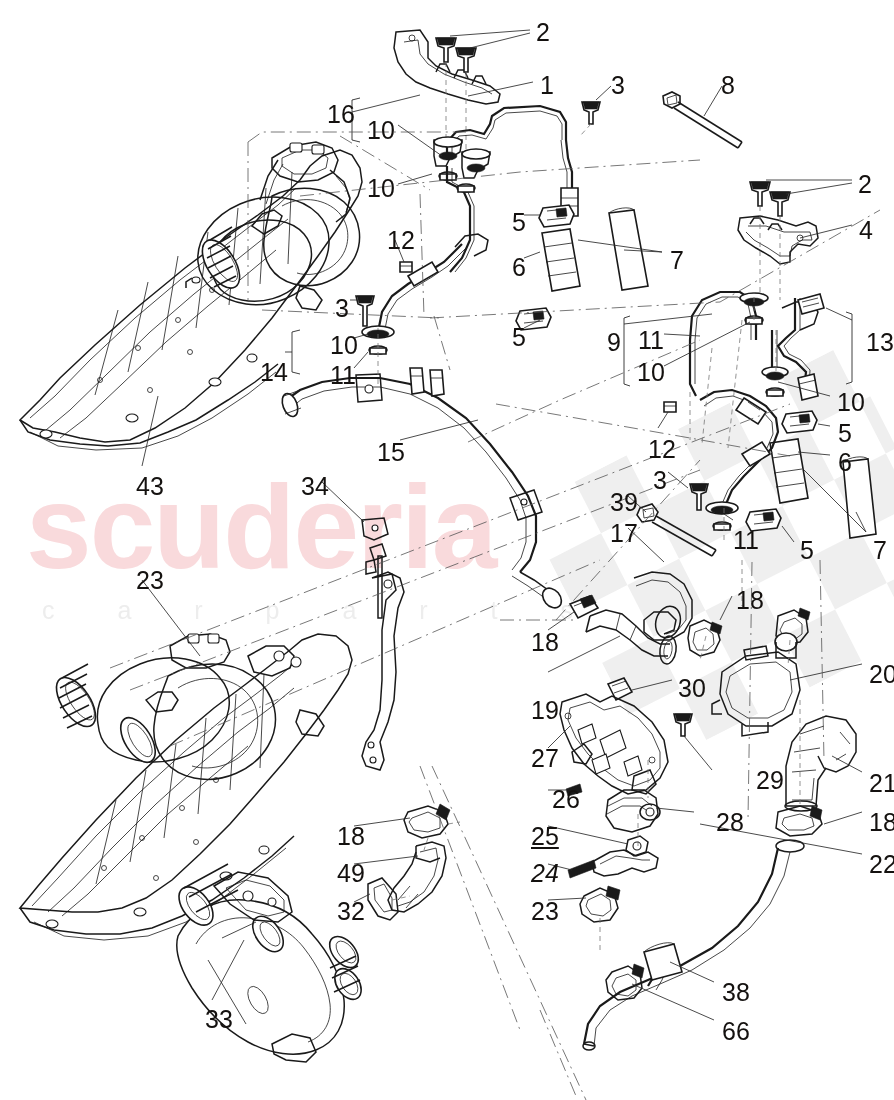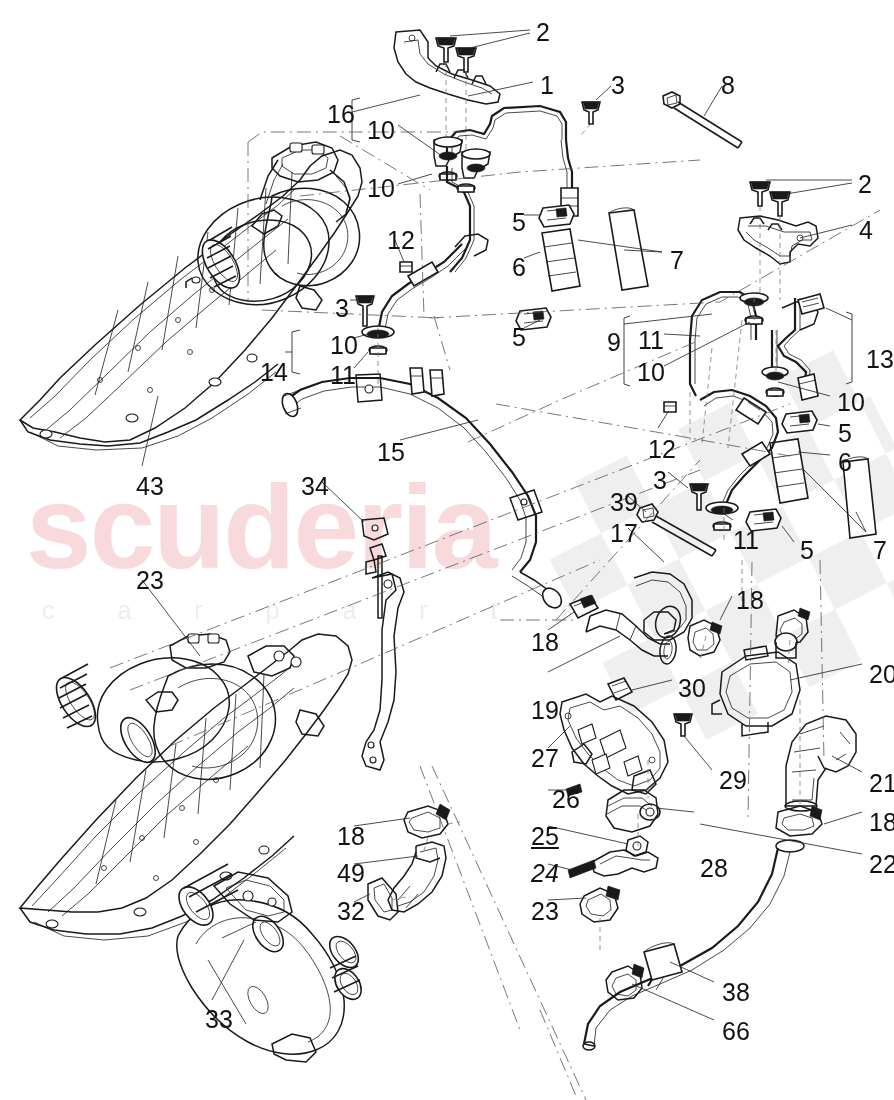--- a/index.html
+++ b/index.html
@@ -751,21 +751,21 @@
       <div class="num" style="left: 367px; top: 176px;">10</div>
       <div class="num" style="left: 859px; top: 218px;">4</div>
       <div class="num" style="left: 512px; top: 210px;">5</div>
       <div class="num" style="left: 387px; top: 228px;">12</div>
       <div class="num" style="left: 512px; top: 255px;">6</div>
       <div class="num" style="left: 670px; top: 248px;">7</div>
       <div class="num" style="left: 335px; top: 296px;">3</div>
       <div class="num" style="left: 607px; top: 330px;">9</div>
       <div class="num" style="left: 638px; top: 328px;">11</div>
       <div class="num" style="left: 637px; top: 360px;">10</div>
-      <div class="num" style="left: 866px; top: 347px;">13</div>
+      <div class="num" style="left: 866px; top: 330px;">13</div>
       <div class="num" style="left: 330px; top: 333px;">10</div>
       <div class="num" style="left: 330px; top: 363px;">11</div>
       <div class="num" style="left: 260px; top: 360px;">14</div>
       <div class="num" style="left: 512px; top: 325px;">5</div>
       <div class="num" style="left: 837px; top: 390px;">10</div>
       <div class="num" style="left: 838px; top: 421px;">5</div>
       <div class="num" style="left: 838px; top: 450px;">6</div>
       <div class="num" style="left: 648px; top: 437px;">12</div>
       <div class="num" style="left: 377px; top: 440px;">15</div>
       <div class="num" style="left: 136px; top: 474px;">43</div>
@@ -776,24 +776,24 @@
       <div class="num" style="left: 733px; top: 528px;">11</div>
       <div class="num" style="left: 610px; top: 521px;">17</div>
       <div class="num" style="left: 800px; top: 538px;">5</div>
       <div class="num" style="left: 136px; top: 568px;">23</div>
       <div class="num" style="left: 736px; top: 588px;">18</div>
       <div class="num" style="left: 531px; top: 630px;">18</div>
       <div class="num" style="left: 531px; top: 669px; margin-top: 29px;">19</div>
       <div class="num" style="left: 678px; top: 676px;">30</div>
       <div class="num" style="left: 869px; top: 662px;">20</div>
       <div class="num" style="left: 531px; top: 746px;">27</div>
-      <div class="num" style="left: 719px; top: 768px;">29</div>
+      <div class="num" style="left: 756px; top: 768px;">29</div>
       <div class="num" style="left: 869px; top: 771px;">21</div>
       <div class="num" style="left: 552px; top: 787px;">26</div>
-      <div class="num" style="left: 700px; top: 810px; margin-top: 46px;">28</div>
+      <div class="num" style="left: 716px; top: 810px;">28</div>
       <div class="num" style="left: 869px; top: 810px;">18</div>
       <div class="num" style="left: 531px; top: 824px; text-decoration: underline;">25</div>
       <div class="num" style="left: 337px; top: 824px;">18</div>
       <div class="num" style="left: 869px; top: 852px;">22</div>
       <div class="num" style="left: 531px; top: 861px; font-style: italic;">24</div>
       <div class="num" style="left: 337px; top: 861px;">49</div>
       <div class="num" style="left: 337px; top: 899px;">32</div>
       <div class="num" style="left: 531px; top: 899px;">23</div>
       <div class="num" style="left: 722px; top: 980px;">38</div>
       <div class="num" style="left: 205px; top: 1007px;">33</div>

